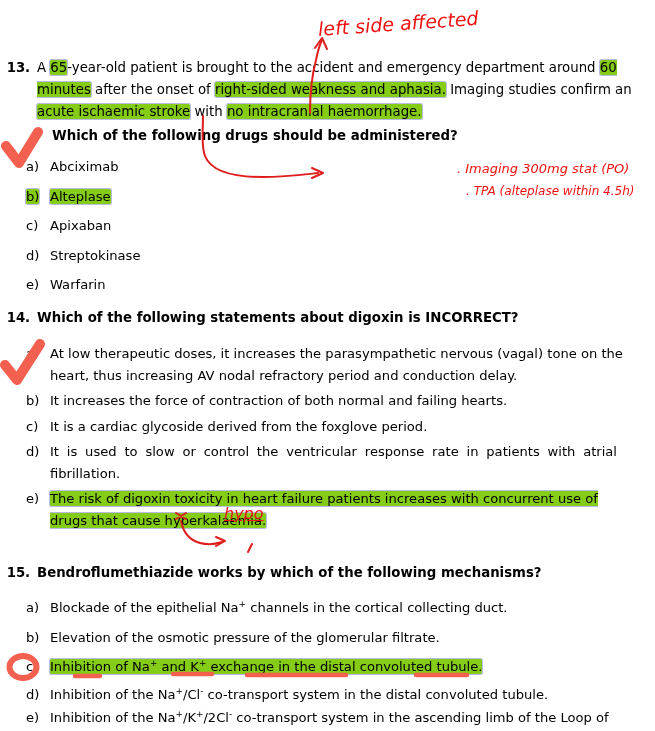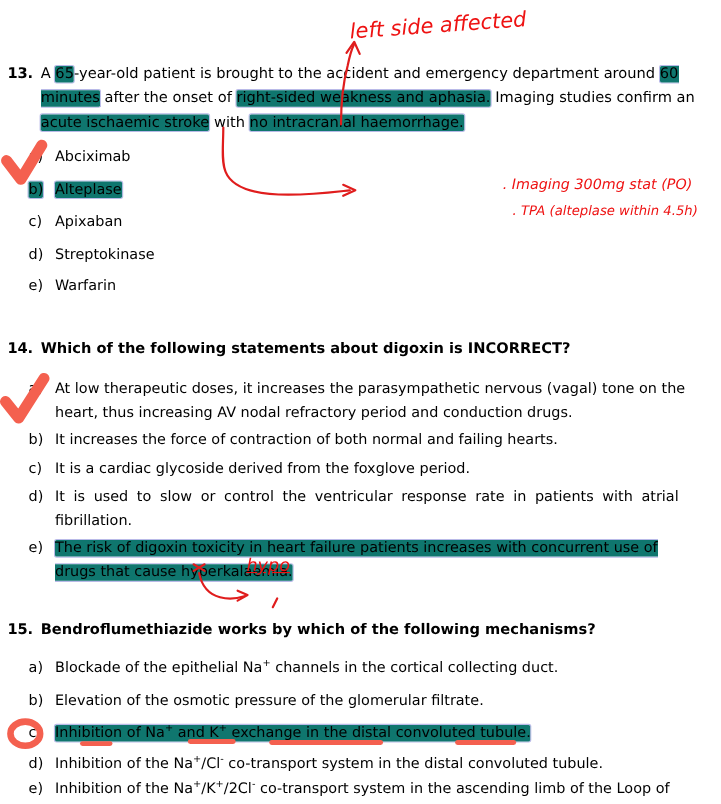--- a/index.html
+++ b/index.html
@@ -85,21 +85,21 @@
     text-align: justify;
   }
 
   
   .gap-a .opt { margin-bottom: 8px; }
   .gap-b .opt { margin-bottom: 4px; }
   .gap-c .opt { margin-bottom: 2px; }
 
   
   .hl {
-    background-color: #0f766e;
+    background-color: #84cc16;
     box-shadow: 0 0 0 1px #b9bae8;
     border-radius: 1.5px;
   }
 
   sup, .sup {
     font-size: 0.68em;
     vertical-align: super;
     line-height: 0;
   }
 
@@ -125,20 +125,21 @@
 
 <div id="page">
 
   <div class="question" style="top:57px;">
     <div class="q-stem">
       <div class="q-num">13.</div>
       <div class="q-body">
         <span>A </span><span class="hl">65</span><span>-year-old patient is brought to the accident and emergency department around </span><span class="hl">60 minutes</span><span> after the onset of </span><span class="hl">right-sided weakness and aphasia.</span><span> Imaging studies confirm an </span><span class="hl">acute ischaemic stroke</span><span> with </span><span class="hl">no intracranial haemorrhage.</span>
       </div>
     </div>
+    <div class="q-lead">Which of the following drugs should be administered?</div>
 
     <div class="options gap-a" style="margin-top:9px;">
       <div class="opt">
         <div class="opt-letter">a)</div>
         <div class="opt-text"><span>Abciximab</span></div>
       </div>
       <div class="opt">
         <div class="opt-letter"><span class="hl">b)</span></div>
         <div class="opt-text"><span class="hl">Alteplase</span></div>
       </div>
@@ -159,21 +160,21 @@
 
   <div class="question" style="top:307px;">
     <div class="q-stem">
       <div class="q-num">14.</div>
       <div class="q-body bold">Which of the following statements about digoxin is INCORRECT?</div>
     </div>
 
     <div class="options gap-b" style="margin-top:14px;">
       <div class="opt">
         <div class="opt-letter">a)</div>
-        <div class="opt-text"><span>At low therapeutic doses, it increases the parasympathetic nervous (vagal) tone on the heart, thus increasing AV nodal refractory period and conduction drugs.</span></div>
+        <div class="opt-text"><span>At low therapeutic doses, it increases the parasympathetic nervous (vagal) tone on the heart, thus increasing AV nodal refractory period and conduction delay.</span></div>
       </div>
       <div class="opt" style="margin-top:2px;">
         <div class="opt-letter">b)</div>
         <div class="opt-text"><span>It increases the force of contraction of both normal and failing hearts.</span></div>
       </div>
       <div class="opt" style="margin-top:2px;">
         <div class="opt-letter">c)</div>
         <div class="opt-text"><span>It is a cardiac glycoside derived from the foxglove period.</span></div>
       </div>
       <div class="opt" style="margin-top:2px;">

